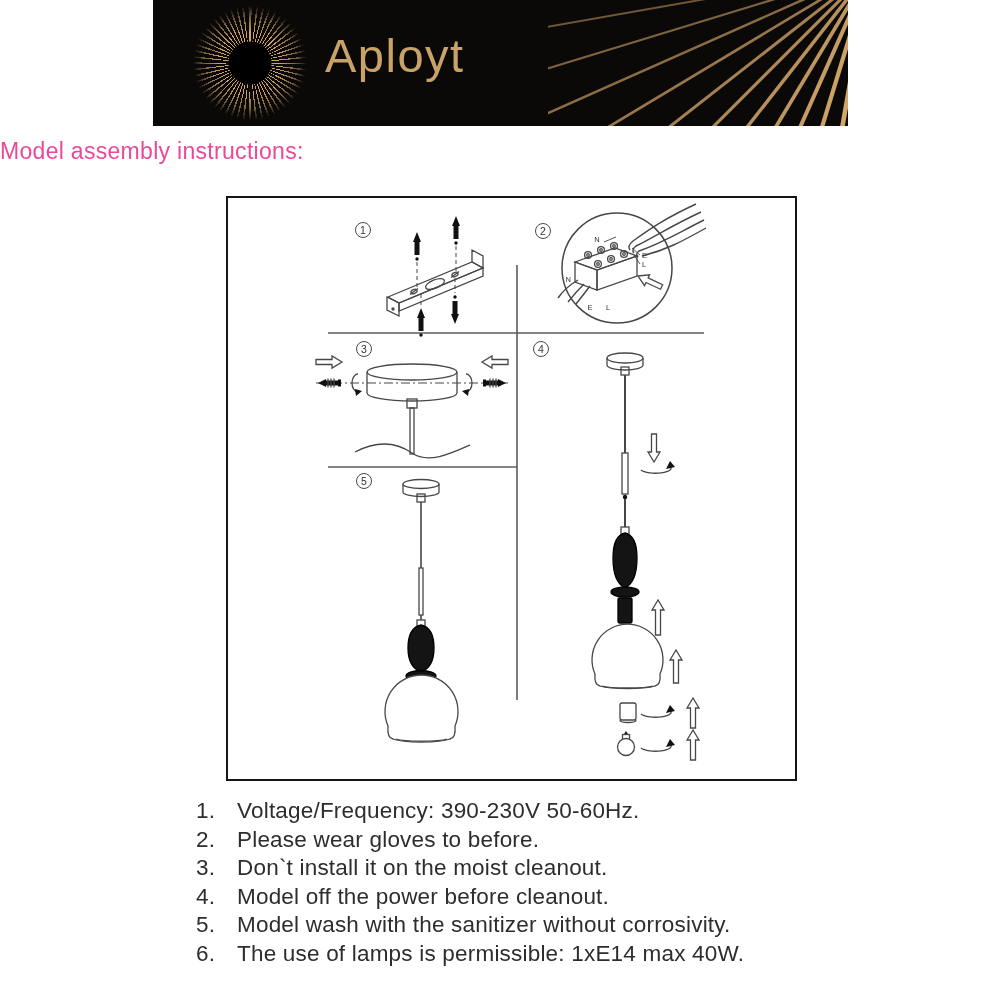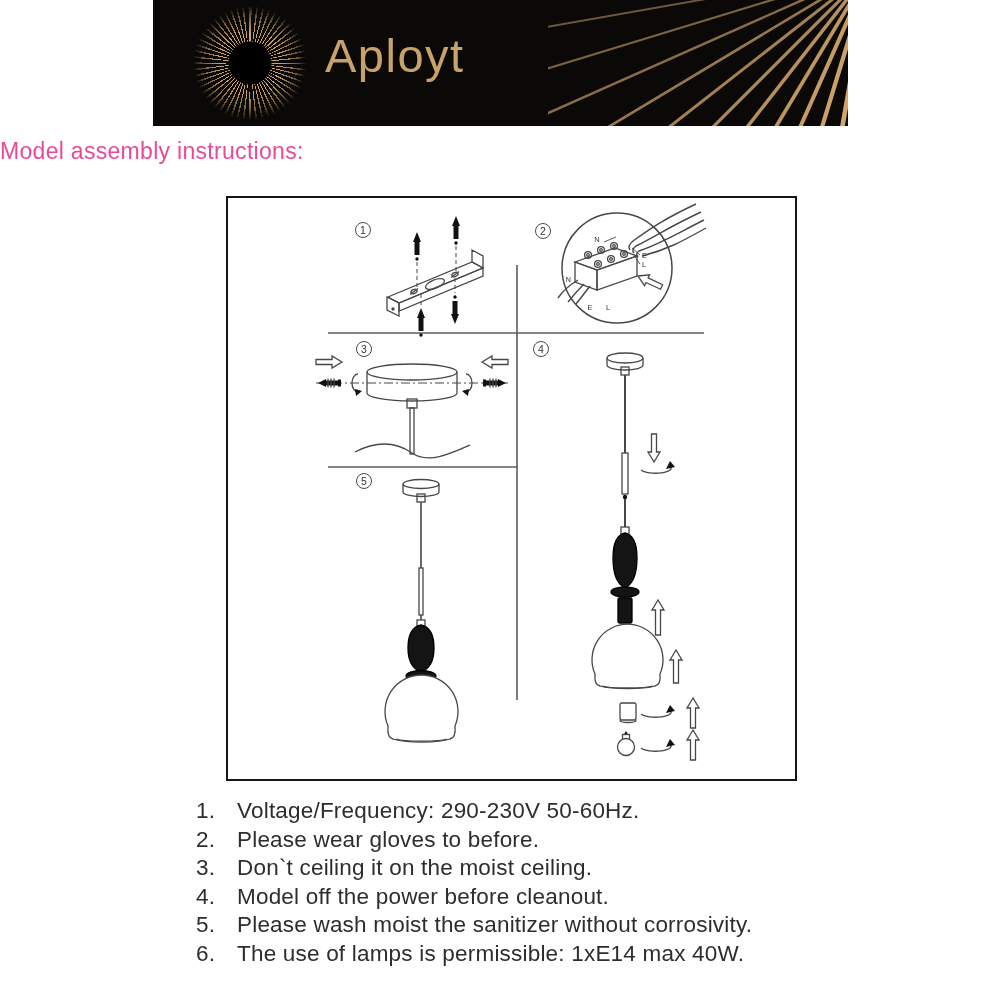--- a/index.html
+++ b/index.html
@@ -257,37 +257,37 @@
           <path fill="#fff" d="M160,528 A36.5,36.5 0 1 1 227,528 Q228,540 222,541 A31,5 0 0 1 165,541 Q159,540 160,528 Z"></path>
           <path d="M168,541 A27,3.2 0 0 0 219,541"></path>
         </g>
       </g>
     </svg>
   </div>
 
   <ol class="instructions">
     <li>
       <span class="num">1.</span>
-      <span>Voltage/Frequency: 290-230V 50-60Hz.</span>
+      <span>Voltage/Frequency: 390-230V 50-60Hz.</span>
     </li>
     <li>
       <span class="num">2.</span>
       <span>Please wear gloves to before.</span>
     </li>
     <li>
       <span class="num">3.</span>
-      <span>Don`t ceiling it on the moist ceiling.</span>
+      <span>Don`t install it on the moist cleanout.</span>
     </li>
     <li>
       <span class="num">4.</span>
       <span>Model off the power before cleanout.</span>
     </li>
     <li>
       <span class="num">5.</span>
-      <span>Please wash moist the sanitizer without corrosivity.</span>
+      <span>Model wash with the sanitizer without corrosivity.</span>
     </li>
     <li>
       <span class="num">6.</span>
       <span>The use of lamps is permissible: 1xE14 max 40W.</span>
     </li>
   </ol>
 
 </div>
 
 </body></html>

